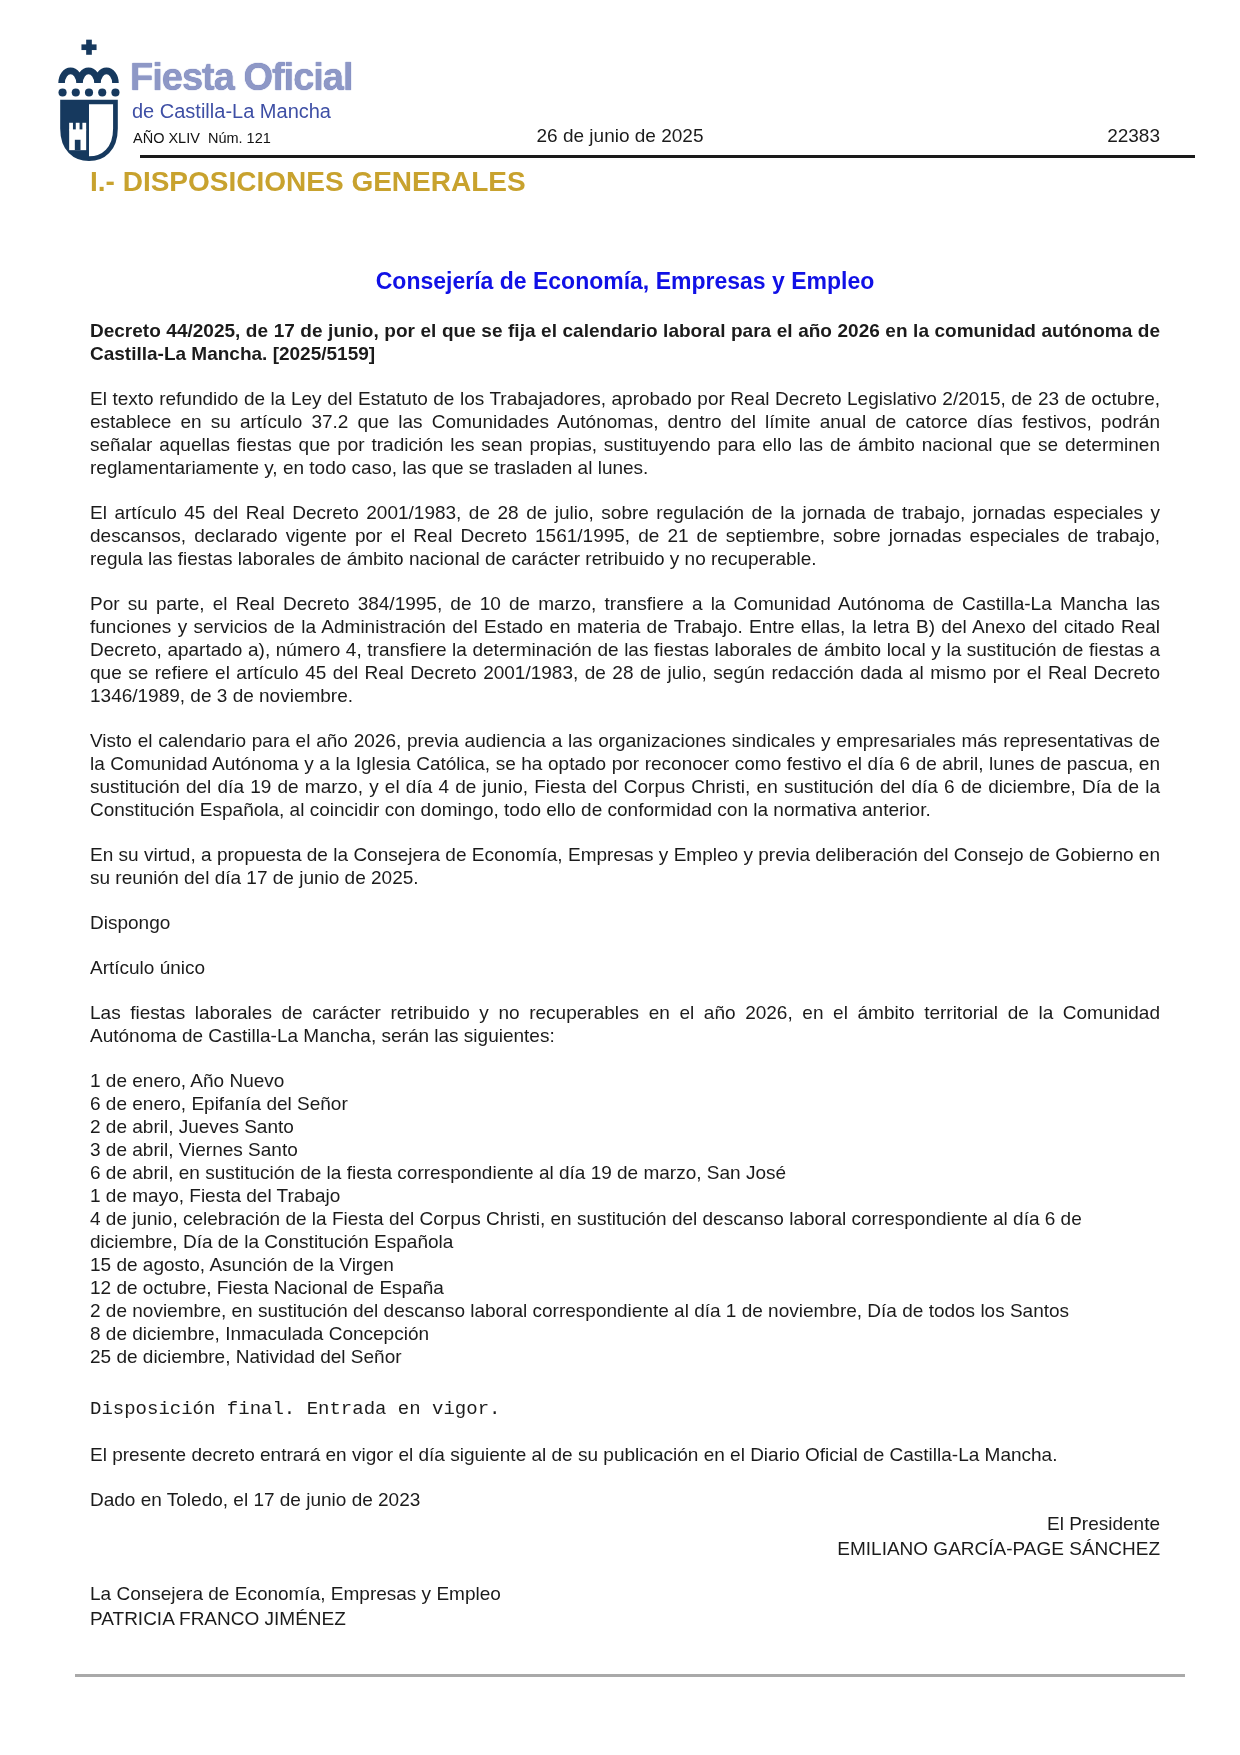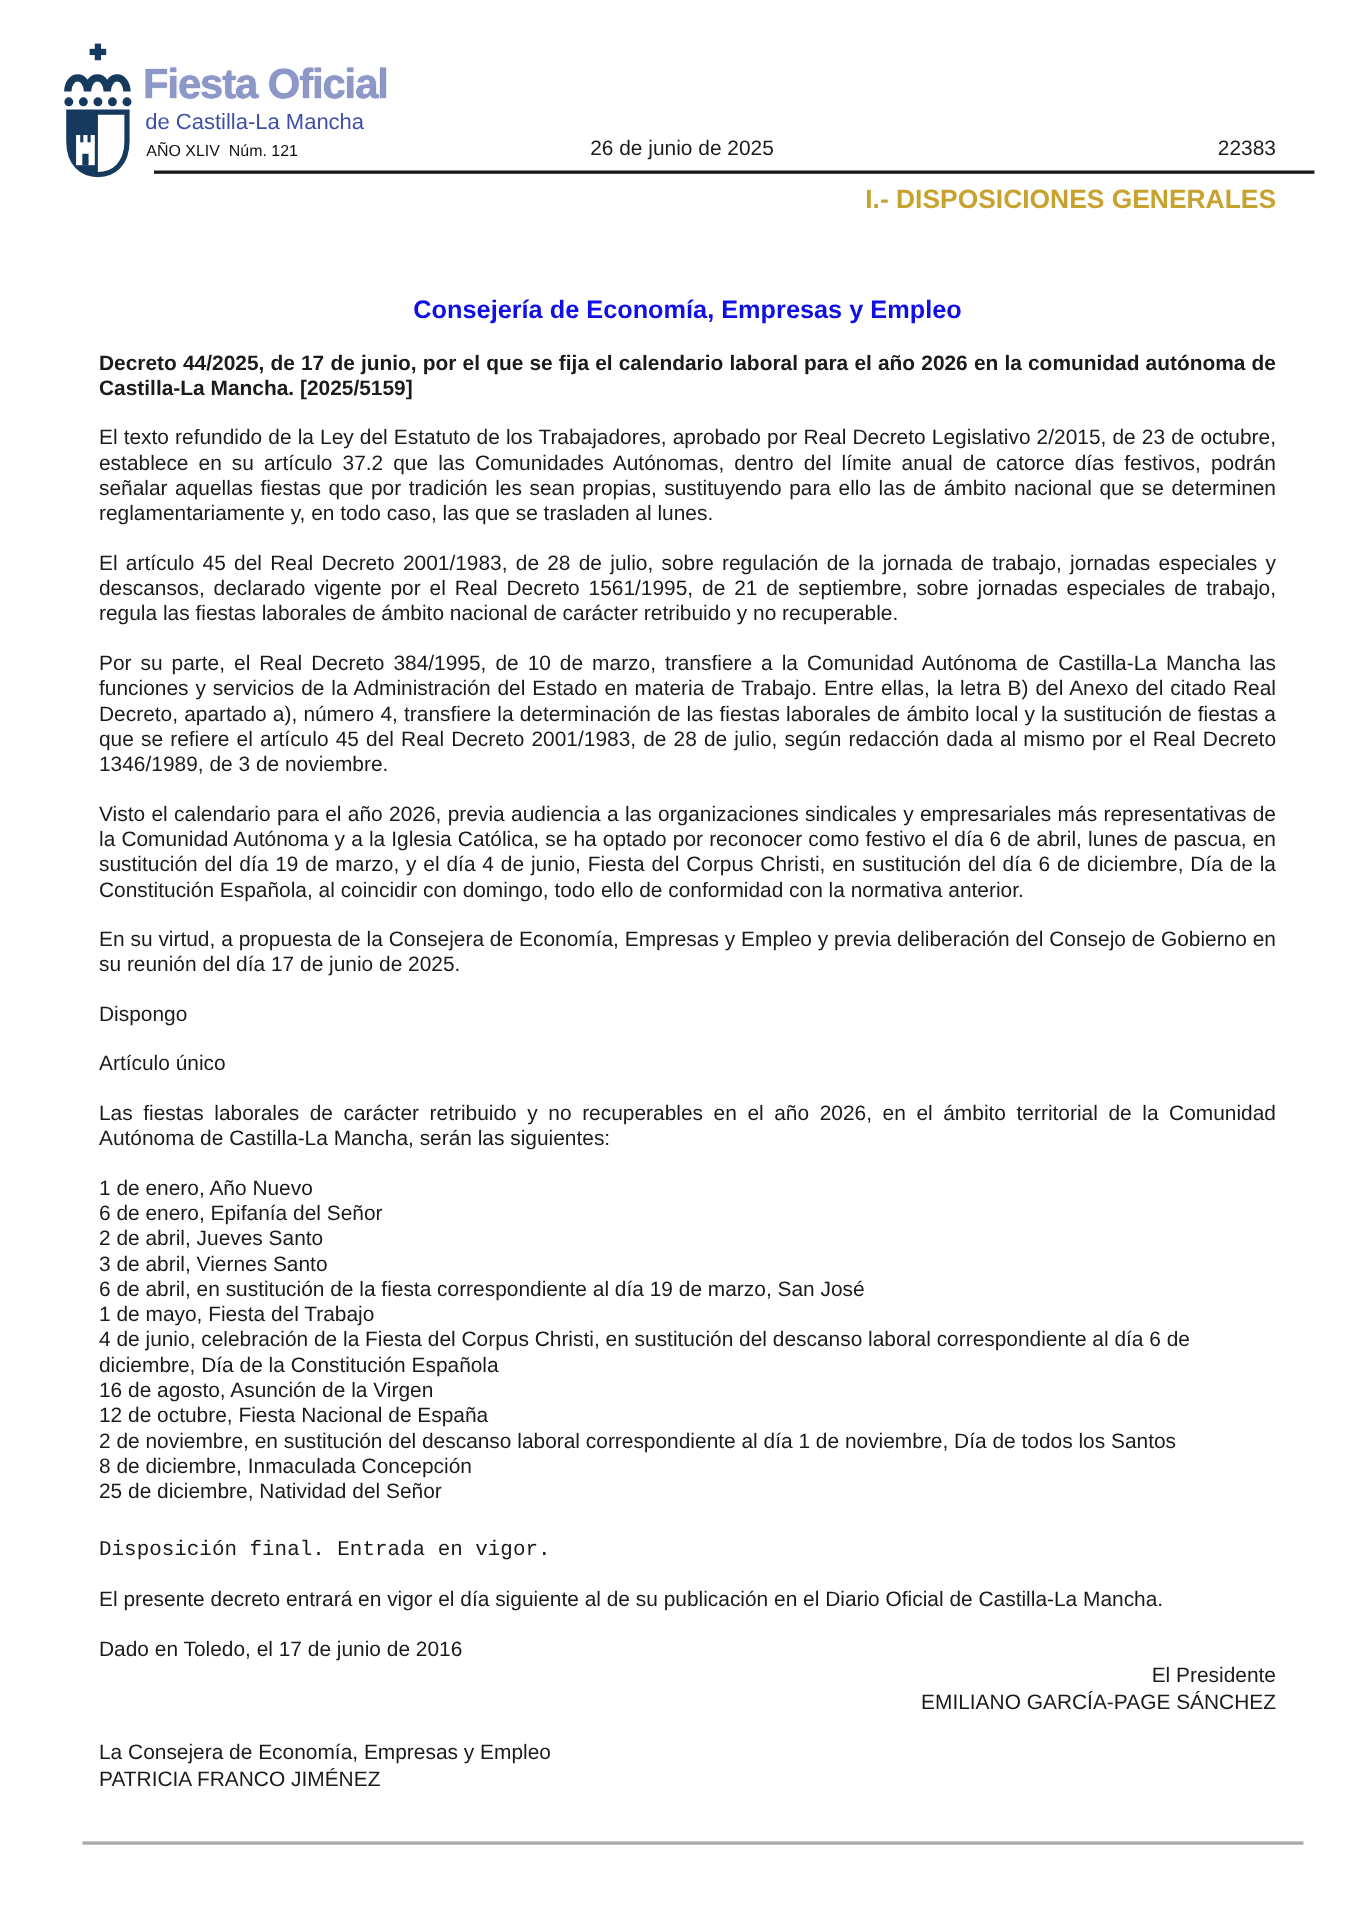--- a/index.html
+++ b/index.html
@@ -55,22 +55,22 @@
     position:absolute;left:140px;right:45px;top:155px;height:3px;
     background:var(--rule_black);
   }
   
   .content{
     position:absolute;left:90px;right:80px;top:0;
     font-size:19px;line-height:23px;
   }
   .section-title{
     margin:166px 0 0;
-    font-size:24px;line-height:32px;font-weight:bold;
-    color:var(--accent_gold);text-align:right;
+    font-size:28px;line-height:32px;font-weight:bold;
+    color:var(--accent_gold);text-align:left;
   }
   .department{
     margin:72px 0 0;
     font-size:23px;line-height:23px;font-weight:bold;
     color:var(--department_blue);text-align:center;
   }
   .decree{margin:26px 0 0;font-weight:bold;text-align:justify;}
   .bodyp{margin:22px 0 0;text-align:justify;}
   .plain{margin:22px 0 0;text-align:left;}
   .holidays{margin:22px 0 0;}
@@ -134,30 +134,30 @@
     <p class="bodyp">Las fiestas laborales de carácter retribuido y no recuperables en el año 2026, en el ámbito territorial de la Comunidad Autónoma de Castilla-La Mancha, serán las siguientes:</p>
 
     <div class="holidays">
       <p class="holiday-item">1 de enero, Año Nuevo</p>
       <p class="holiday-item">6 de enero, Epifanía del Señor</p>
       <p class="holiday-item">2 de abril, Jueves Santo</p>
       <p class="holiday-item">3 de abril, Viernes Santo</p>
       <p class="holiday-item">6 de abril, en sustitución de la fiesta correspondiente al día 19 de marzo, San José</p>
       <p class="holiday-item">1 de mayo, Fiesta del Trabajo</p>
       <p class="holiday-item">4 de junio, celebración de la Fiesta del Corpus Christi, en sustitución del descanso laboral correspondiente al día 6 de diciembre, Día de la Constitución Española</p>
-      <p class="holiday-item">16 de agosto, Asunción de la Virgen</p>
+      <p class="holiday-item">15 de agosto, Asunción de la Virgen</p>
       <p class="holiday-item">12 de octubre, Fiesta Nacional de España</p>
       <p class="holiday-item">2 de noviembre, en sustitución del descanso laboral correspondiente al día 1 de noviembre, Día de todos los Santos</p>
       <p class="holiday-item">8 de diciembre, Inmaculada Concepción</p>
       <p class="holiday-item">25 de diciembre, Natividad del Señor</p>
     </div>
 
     <p class="plain final-head">Disposición final. Entrada en vigor.</p>
     <p class="bodyp">El presente decreto entrará en vigor el día siguiente al de su publicación en el Diario Oficial de Castilla-La Mancha.</p>
-    <p class="plain">Dado en Toledo, el 17 de junio de 2016</p>
+    <p class="plain">Dado en Toledo, el 17 de junio de 2023</p>
 
     <div class="sig-right">
       <p class="sig-line">El Presidente</p>
       <p class="sig-line">EMILIANO GARCÍA-PAGE SÁNCHEZ</p>
     </div>
 
     <div class="sig-left">
       <p class="sig-line">La Consejera de Economía, Empresas y Empleo</p>
       <p class="sig-line">PATRICIA FRANCO JIMÉNEZ</p>
     </div>

